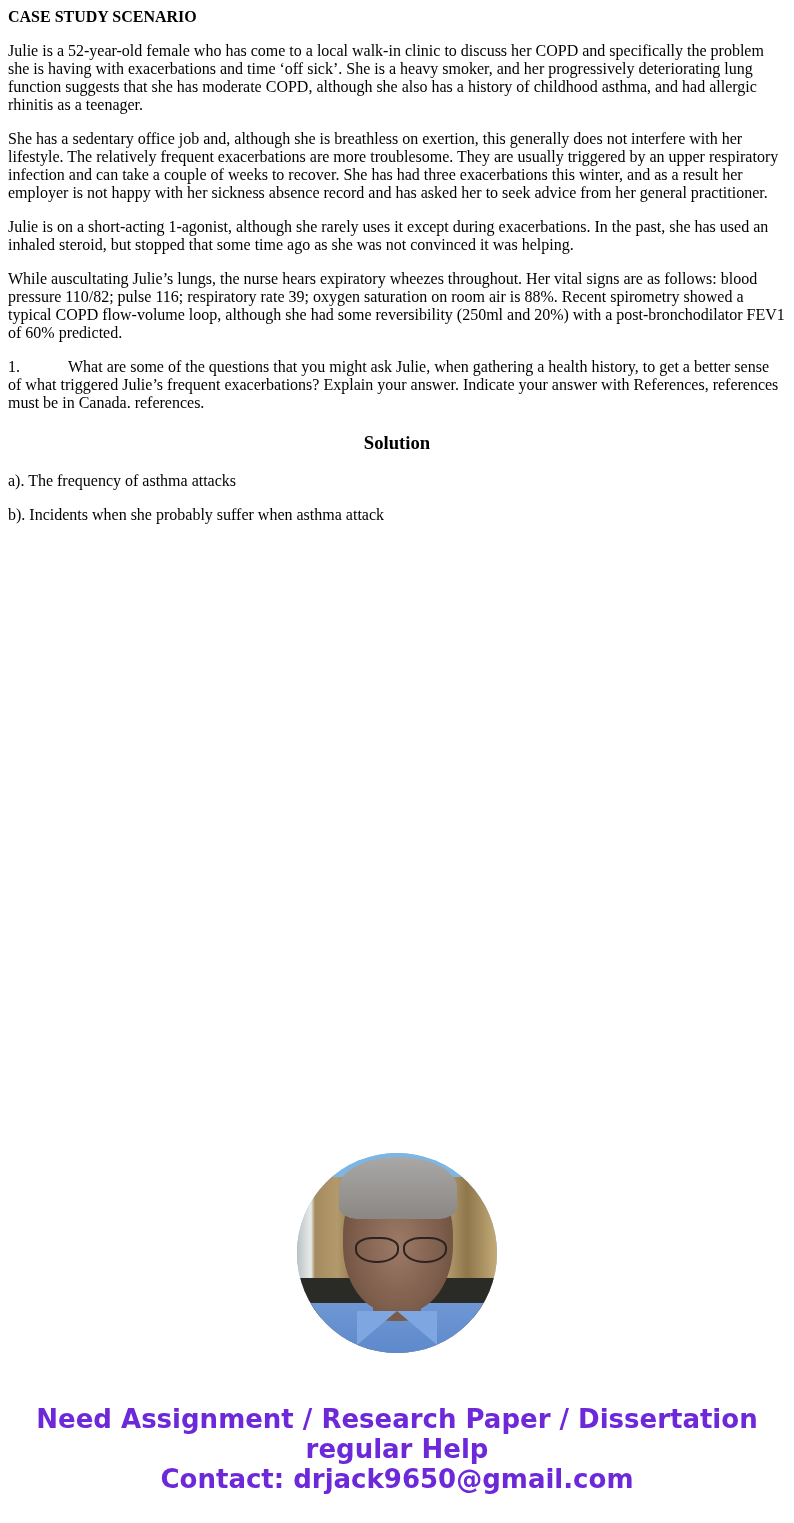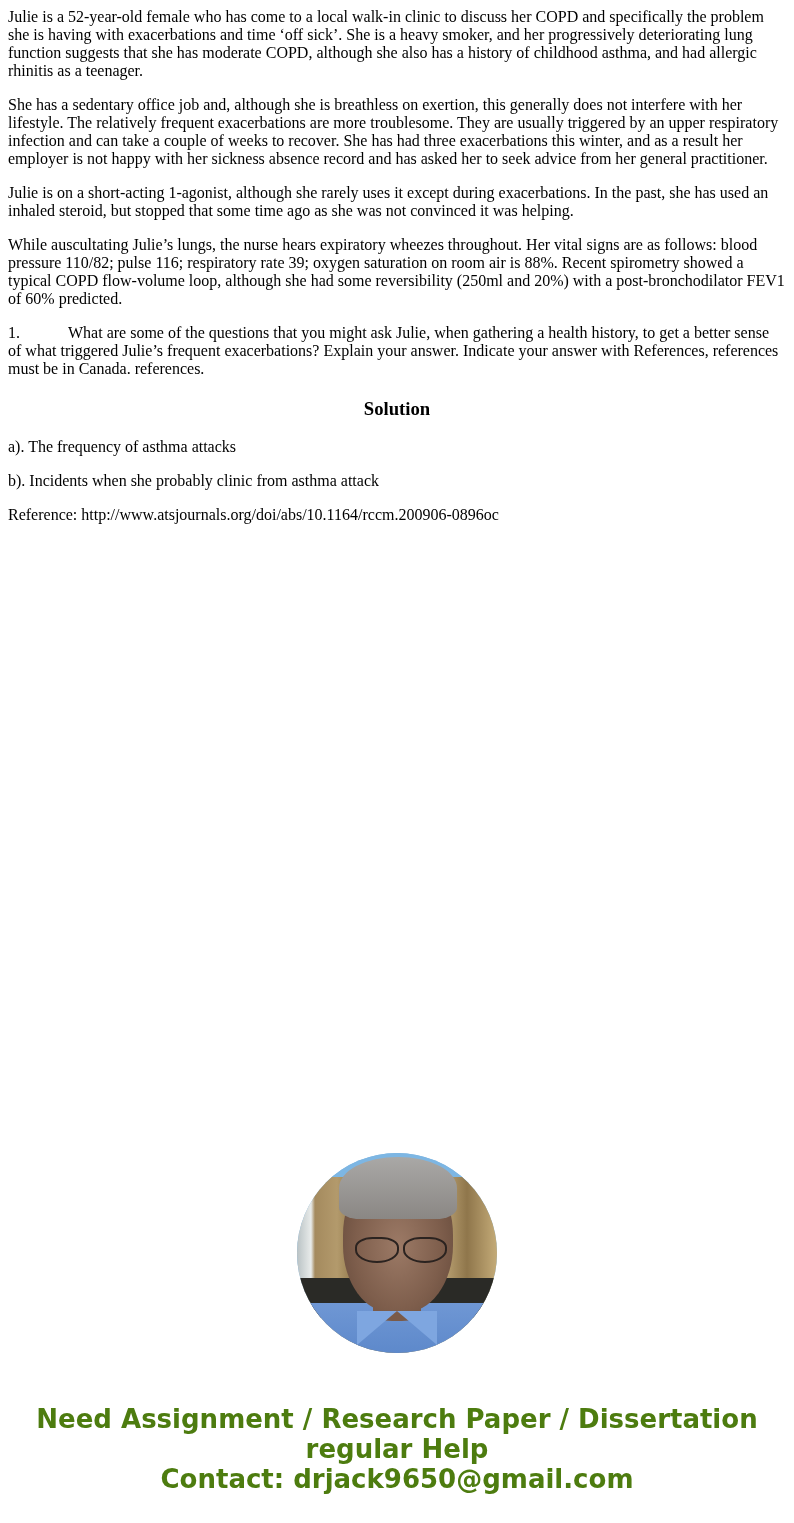--- a/index.html
+++ b/index.html
@@ -107,38 +107,38 @@
     .promo {
       position: absolute;
       left: 0;
       top: 1404px;
       width: 794px;
       text-align: center;
       font-family: "DejaVu Sans", sans-serif;
       font-weight: bold;
       font-size: 26px;
       line-height: 30px;
-      color: #4d7c0f;
+      color: #6d28d9;
     }
     .promo div { margin: 0; }
   </style>
 </head>
 <body>
 
 <div class="doc">
+  <p class="title">CASE STUDY SCENARIO</p>
   <p>Julie is a 52-year-old female who has come to a local walk-in clinic to discuss her COPD and specifically the problem she is having with exacerbations and time ‘off sick’. She is a heavy smoker, and her progressively deteriorating lung function suggests that she has moderate COPD, although she also has a history of childhood asthma, and had allergic rhinitis as a teenager.</p>
   <p>She has a sedentary office job and, although she is breathless on exertion, this generally does not interfere with her lifestyle. The relatively frequent exacerbations are more troublesome. They are usually triggered by an upper respiratory infection and can take a couple of weeks to recover. She has had three exacerbations this winter, and as a result her employer is not happy with her sickness absence record and has asked her to seek advice from her general practitioner.</p>
   <p>Julie is on a short-acting 1-agonist, although she rarely uses it except during exacerbations. In the past, she has used an inhaled steroid, but stopped that some time ago as she was not convinced it was helping.</p>
   <p>While auscultating Julie’s lungs, the nurse hears expiratory wheezes throughout. Her vital signs are as follows: blood pressure 110/82; pulse 116; respiratory rate 39; oxygen saturation on room air is 88%. Recent spirometry showed a typical COPD flow-volume loop, although she had some reversibility (250ml and 20%) with a post-bronchodilator FEV1 of 60% predicted.</p>
   <p><span class="q-num">1.</span><span>What are some of the questions that you might ask Julie, when gathering a health history, to get a better sense of what triggered Julie’s frequent exacerbations? Explain your answer. Indicate your answer with References, references must be in Canada. references.</span></p>
 
   <h3 class="solution">Solution</h3>
   <p>a). The frequency of asthma attacks</p>
-  <p>b). Incidents when she probably clinic from asthma attack</p>
-  <p>Reference: http://www.atsjournals.org/doi/abs/10.1164/rccm.200906-0896oc</p>
+  <p>b). Incidents when she probably suffer when asthma attack</p>
 </div>
 
 <div class="avatar-wrap">
   <div class="av-sky"></div>
   <div class="av-wall"></div>
   <div class="av-dark"></div>
   <div class="av-shirt"></div>
   <div class="av-neck"></div>
   <div class="av-head"></div>
   <div class="av-hair"></div>

